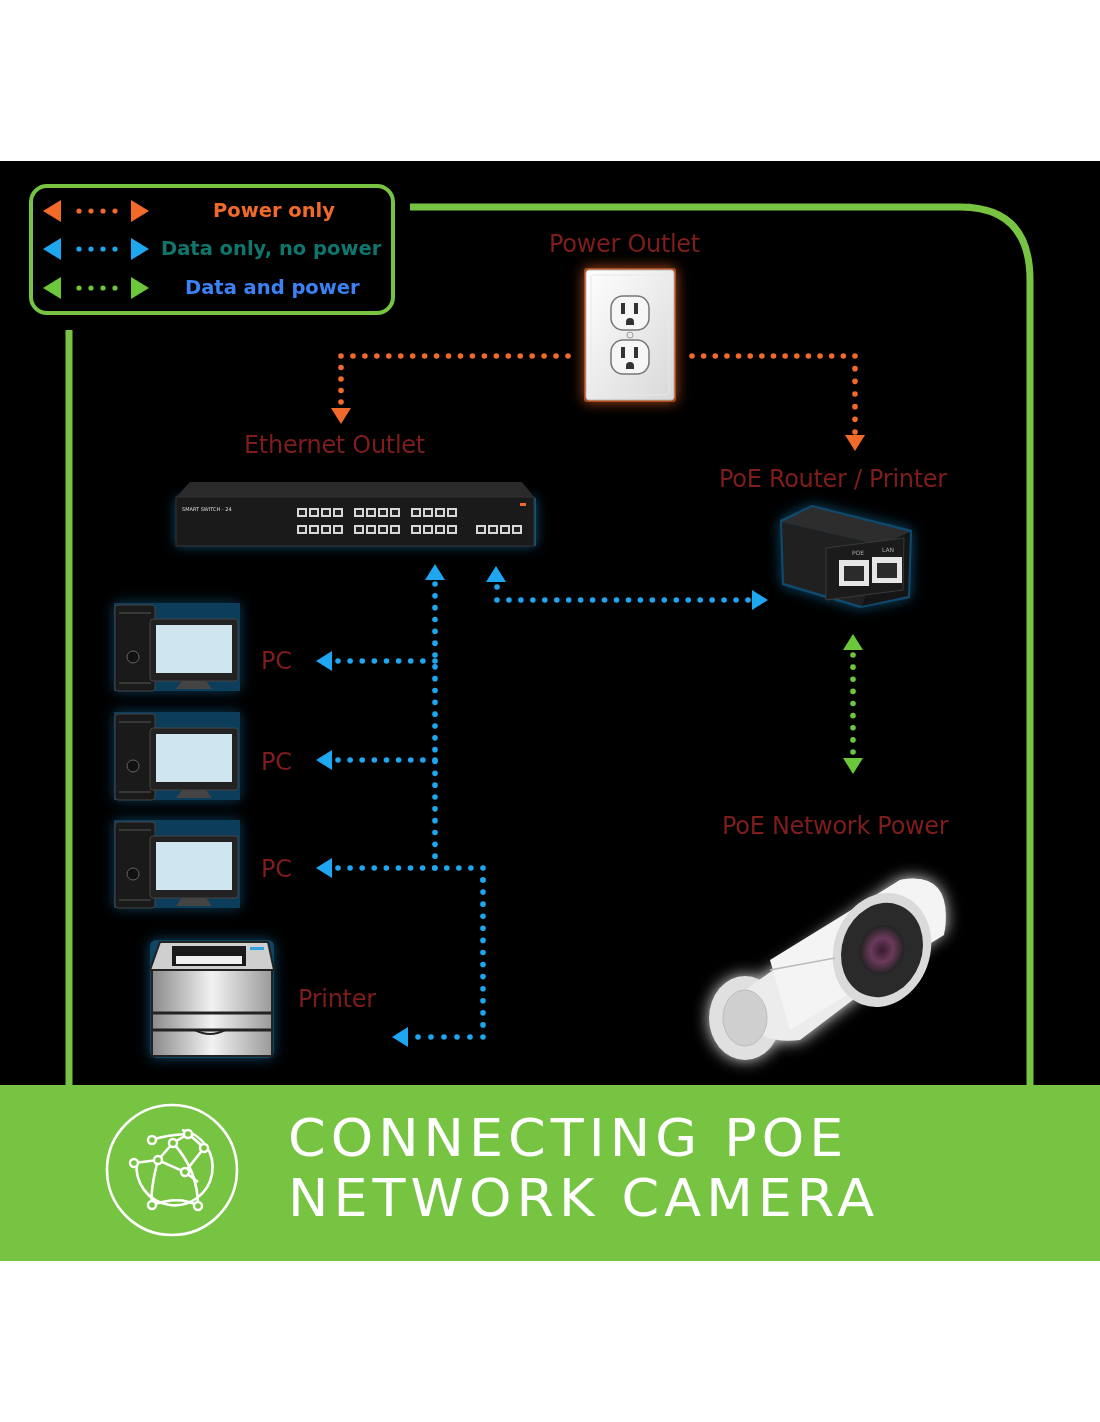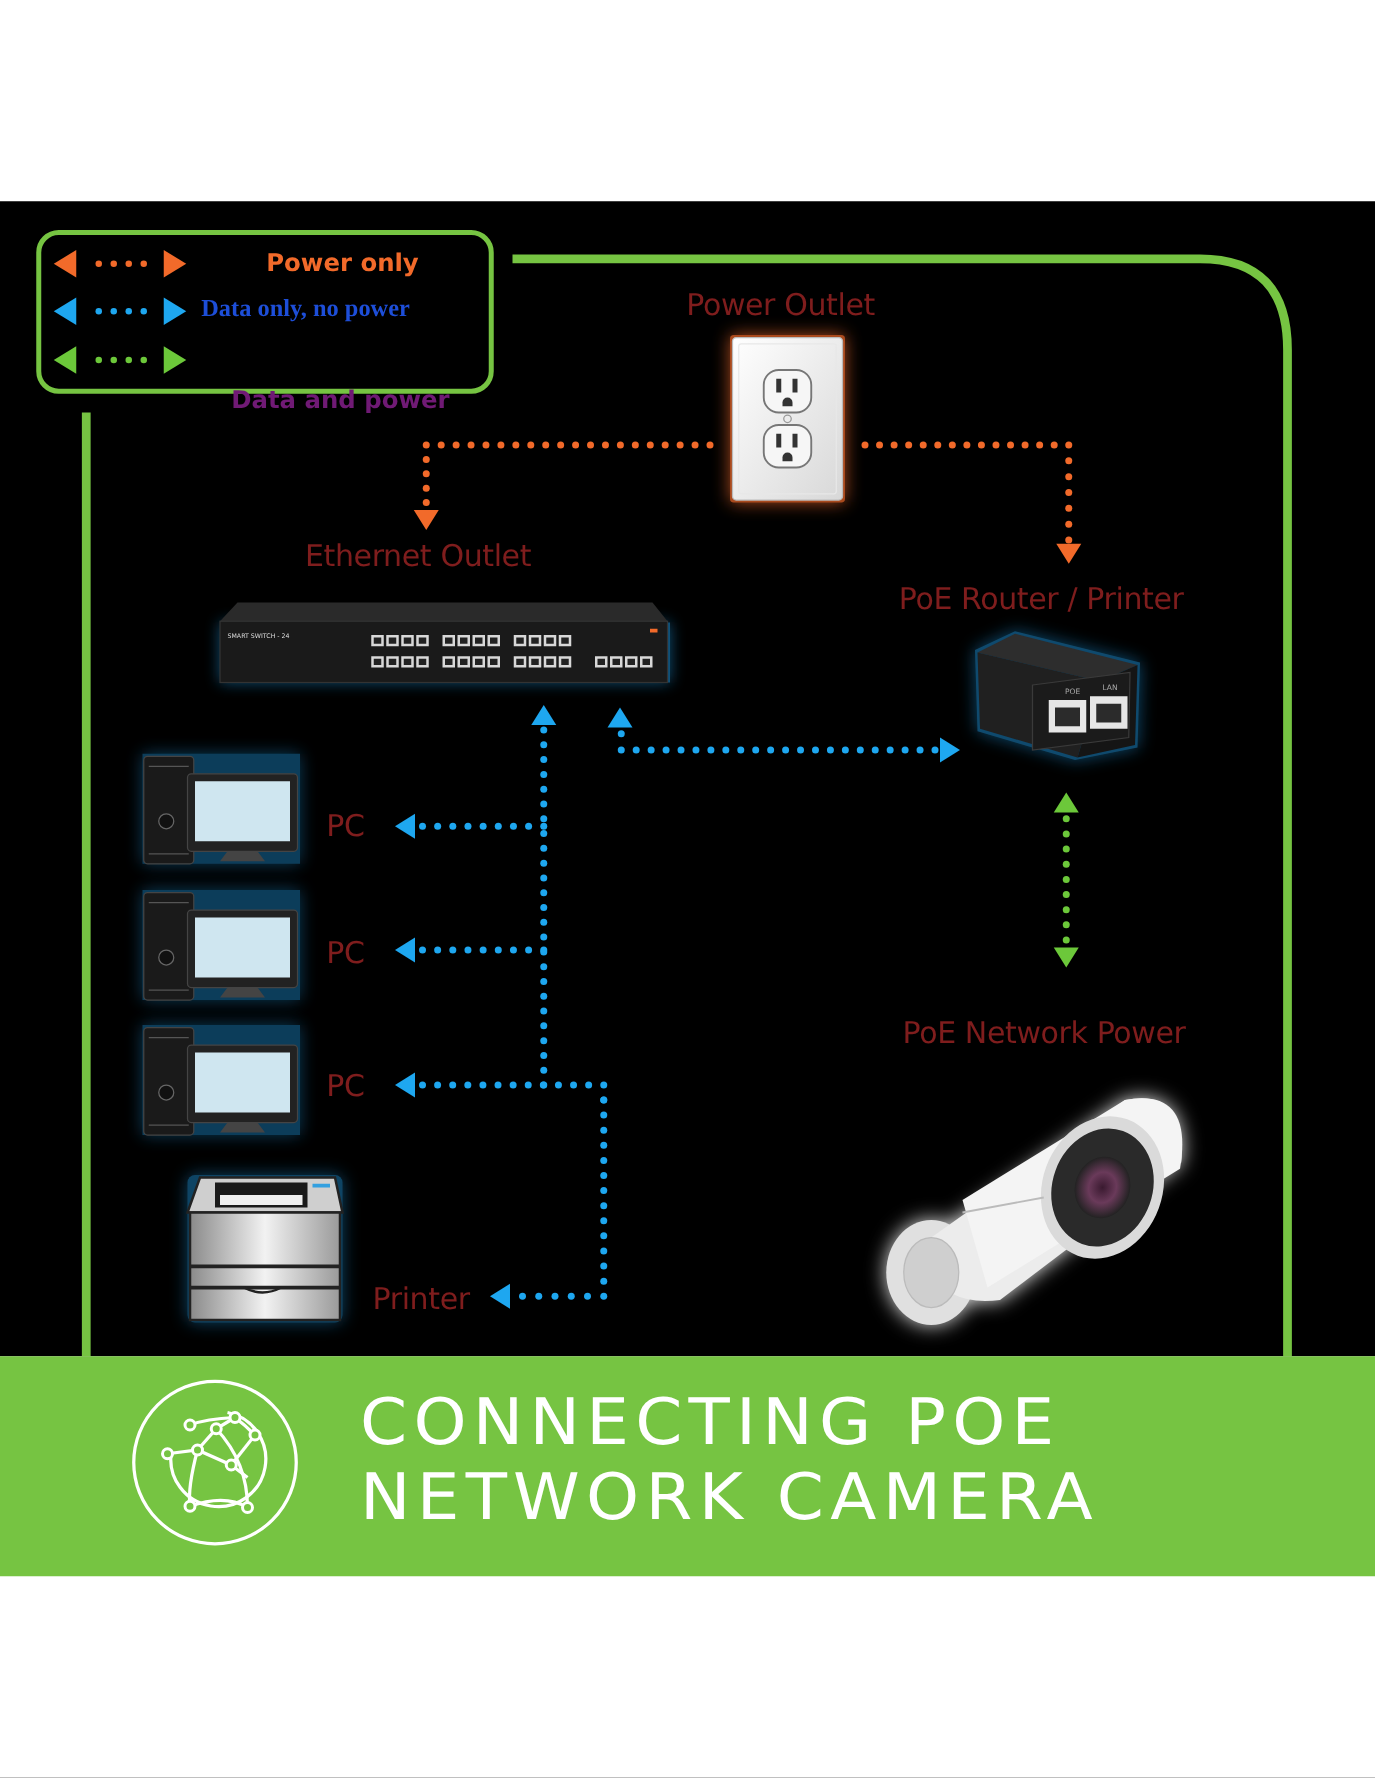--- a/index.html
+++ b/index.html
@@ -38,32 +38,32 @@
   </div>
   <div class="legend-row" style="top:46px;">
     <svg width="120" height="30" style="left:6px;top:0;">
       <polygon points="4,15 22,4 22,26" fill="#1ea7f0"></polygon>
       <circle cx="40" cy="15" r="2.6" fill="#1ea7f0"></circle>
         <circle cx="52" cy="15" r="2.6" fill="#1ea7f0"></circle>
       <circle cx="64" cy="15" r="2.6" fill="#1ea7f0"></circle>
         <circle cx="76" cy="15" r="2.6" fill="#1ea7f0"></circle>
       <polygon points="110,15 92,4 92,26" fill="#1ea7f0"></polygon>
     </svg>
-    <span class="legend-text" style="left:128px;top:3px;color:#1d4ed8;font-family:Liberation Serif, serif;">Data only, no power</span>
+    <span class="legend-text" style="left:128px;top:3px;color:#0f766e;">Data only, no power</span>
   </div>
   <div class="legend-row" style="top:85px;">
     <svg width="120" height="30" style="left:6px;top:0;">
       <polygon points="4,15 22,4 22,26" fill="#6cc83a"></polygon>
       <circle cx="40" cy="15" r="2.6" fill="#6cc83a"></circle>
         <circle cx="52" cy="15" r="2.6" fill="#6cc83a"></circle>
       <circle cx="64" cy="15" r="2.6" fill="#6cc83a"></circle>
         <circle cx="76" cy="15" r="2.6" fill="#6cc83a"></circle>
       <polygon points="110,15 92,4 92,26" fill="#6cc83a"></polygon>
     </svg>
-    <span class="legend-text" style="left:152px;top:3px;color:#701a75;margin-top:32px;">Data and power</span>
+    <span class="legend-text" style="left:152px;top:3px;color:#3b82f6;">Data and power</span>
   </div>
 </div>
 
 <svg width="1100" height="1422" id="conn-svg">
     <g>
       <circle cx="568" cy="356" r="2.8" fill="#f26a2a"></circle>
       <circle cx="556.0526315789474" cy="356" r="2.8" fill="#f26a2a"></circle>
       <circle cx="544.1052631578947" cy="356" r="2.8" fill="#f26a2a"></circle>
       <circle cx="532.1578947368421" cy="356" r="2.8" fill="#f26a2a"></circle>
       <circle cx="520.2105263157895" cy="356" r="2.8" fill="#f26a2a"></circle>
@@ -419,21 +419,21 @@
   <rect x="150" y="940" width="124" height="118" rx="6" fill="#1e88c8" opacity="0.5" filter="url(#glowBlue2)"></rect>
   <path d="M160 942 L268 942 L274 970 L150 970 Z" fill="#cfcfcf" stroke="#222" stroke-width="2"></path>
   <rect x="172" y="946" width="74" height="20" fill="#1a1a1a"></rect>
   <rect x="176" y="956" width="66" height="8" fill="#f0f0f0"></rect>
   <rect x="250" y="947" width="14" height="3" fill="#33a0e0"></rect>
   <rect x="152" y="970" width="120" height="86" fill="url(#silver)" stroke="#222" stroke-width="2"></rect>
   <line x1="152" y1="1013" x2="272" y2="1013" stroke="#222" stroke-width="3"></line>
   <line x1="152" y1="1030" x2="272" y2="1030" stroke="#222" stroke-width="3"></line>
   <path d="M195 1030 Q210 1038 225 1030" fill="none" stroke="#222" stroke-width="2"></path>
 </svg>
-<div class="label" style="left:298px;top:1025px;">Printer</div>
+<div class="label" style="left:298px;top:985px;">Printer</div>
 
 <div class="label" style="left:722px;top:812px;">PoE Network Power</div>
 <svg width="1100" height="1422">
   <defs>
     <filter id="glowGreen" x="-30%" y="-30%" width="160%" height="160%">
       <feGaussianBlur stdDeviation="8" result="b"></feGaussianBlur>
       <feMerge>
           <feMergeNode in="b"></feMergeNode>
           <feMergeNode in="SourceGraphic"></feMergeNode>
         </feMerge>

